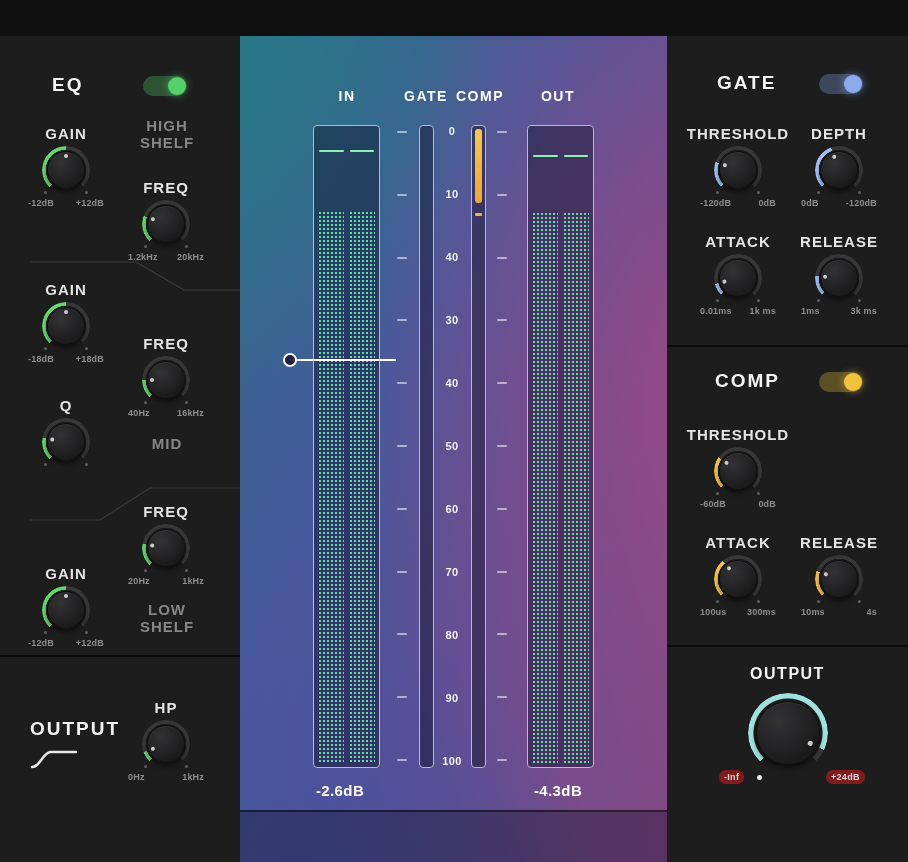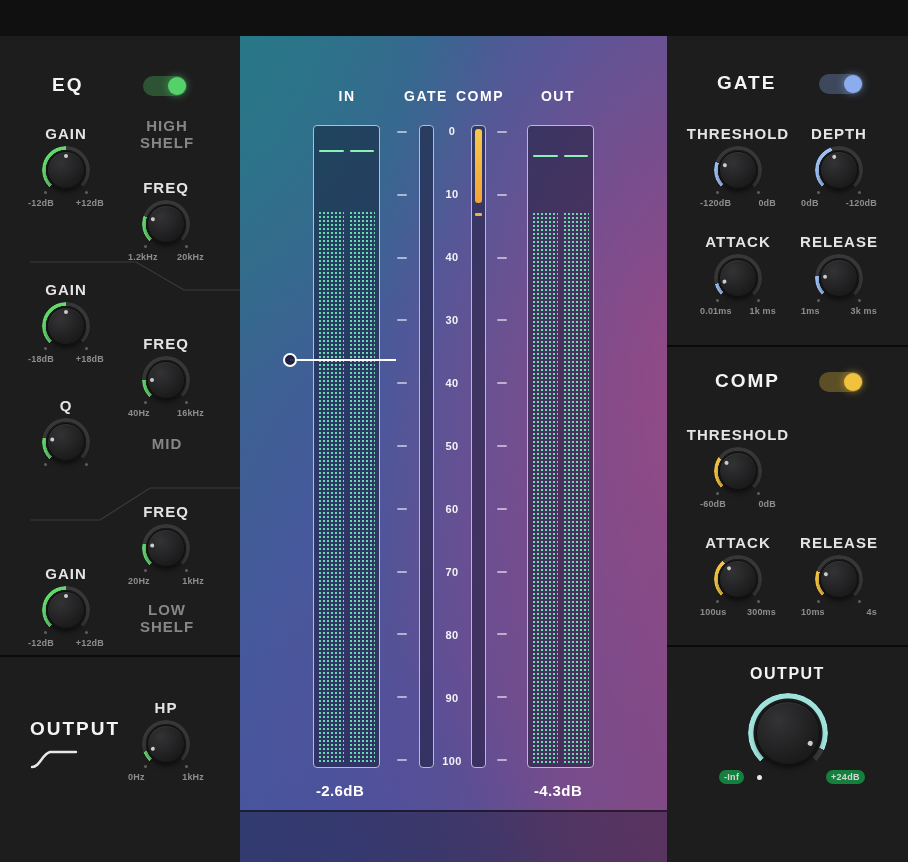--- a/index.html
+++ b/index.html
@@ -52,21 +52,21 @@
   .ptr-wrap { position:absolute; inset:0; }
   .ptr { position:absolute; top:8px; left:50%; transform:translateX(-50%); width:4px; height:4px; border-radius:50%; background:#cbcbcb; }
   .krange { width:76px; display:flex; justify-content:space-between; margin-top:4px; font-size:9px; font-weight:bold; color:#8d8d8d; letter-spacing:0.2px; }
 
   .big-knob { position:absolute; width:80px; height:80px; cursor:pointer; }
   .big-knob .arc {
     -webkit-mask:radial-gradient(closest-side, rgba(0,0,0,0) calc(100% - 6px), #000 calc(100% - 5px));
     mask:radial-gradient(closest-side, rgba(0,0,0,0) calc(100% - 6px), #000 calc(100% - 5px)); }
   .big-knob .face { inset:8px; }
   .big-knob .ptr { top:13px; width:5px; height:5px; }
-  .badge { position:absolute; background:#15803d; color:#d5d5d5; font-size:9px; font-weight:bold; padding:2px 5px; border-radius:7px; letter-spacing:0.3px; }
+  .badge { position:absolute; background:#7f1d1d; color:#d5d5d5; font-size:9px; font-weight:bold; padding:2px 5px; border-radius:7px; letter-spacing:0.3px; }
   .odot { position:absolute; width:5px; height:5px; border-radius:50%; background:#e9e9e9; }
 
   
   .eq-seps { position:absolute; left:0; top:0; pointer-events:none; }
   .filter-icon { position:absolute; left:30px; top:712px; }
 
   
   .meter-label { position:absolute; top:52px; width:60px; text-align:center; font-weight:800; color:#ffffff; font-size:14px; letter-spacing:1.5px; }
   .meter { position:absolute; top:89px; height:643px; border:1px solid #b7bbca; border-radius:4px; background:rgba(13,16,38,0.45); }
   .meter.wide { width:67px; }

